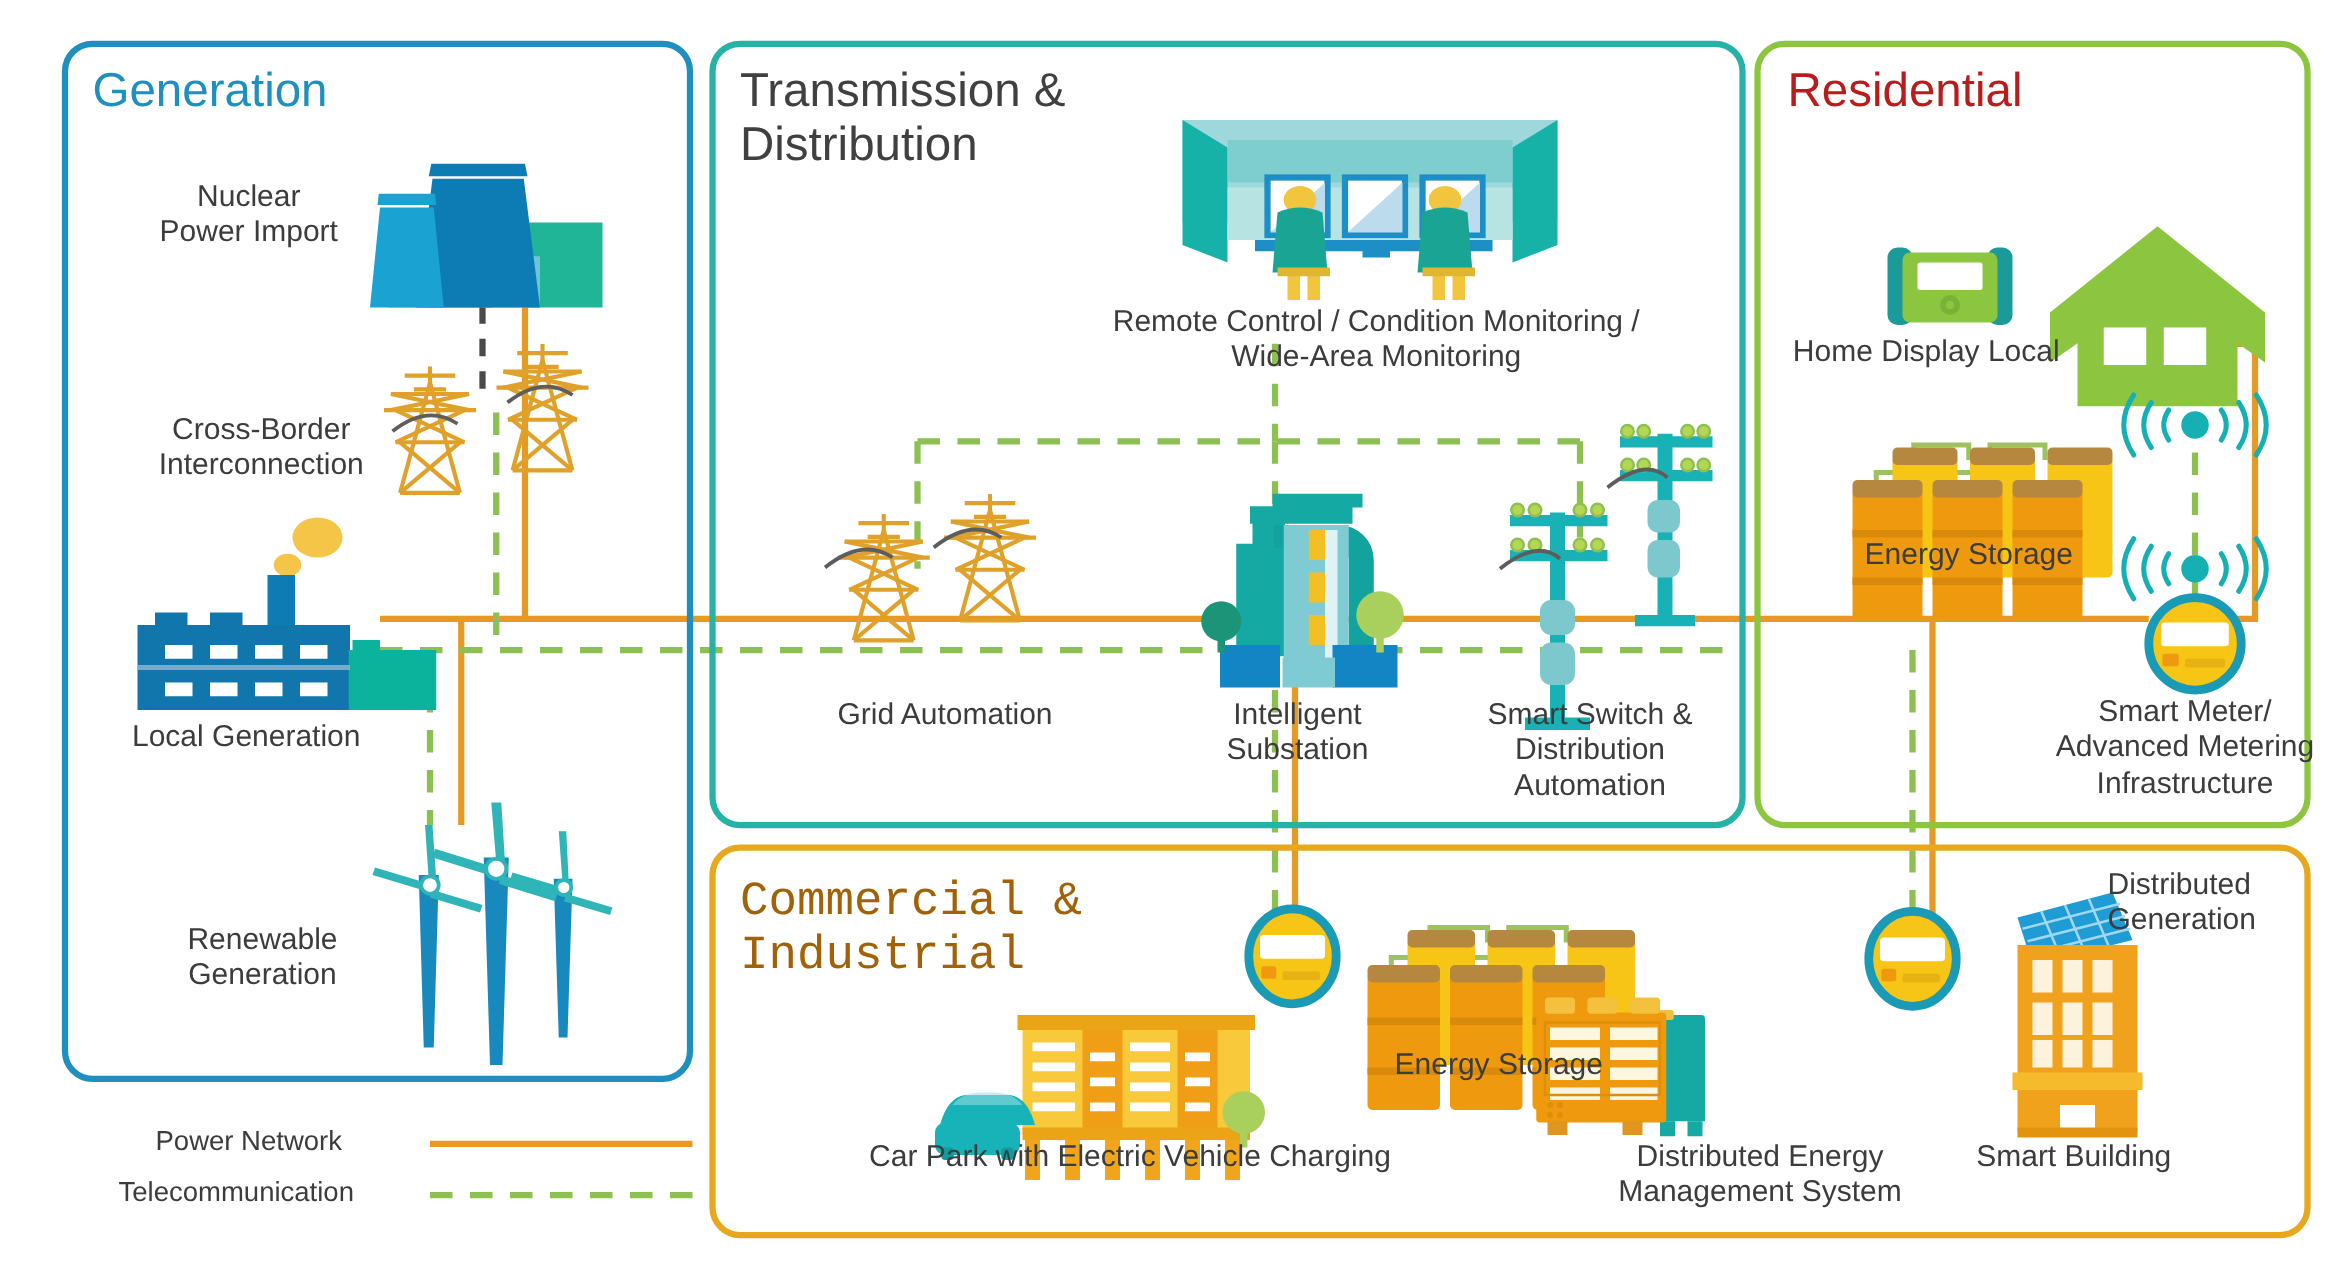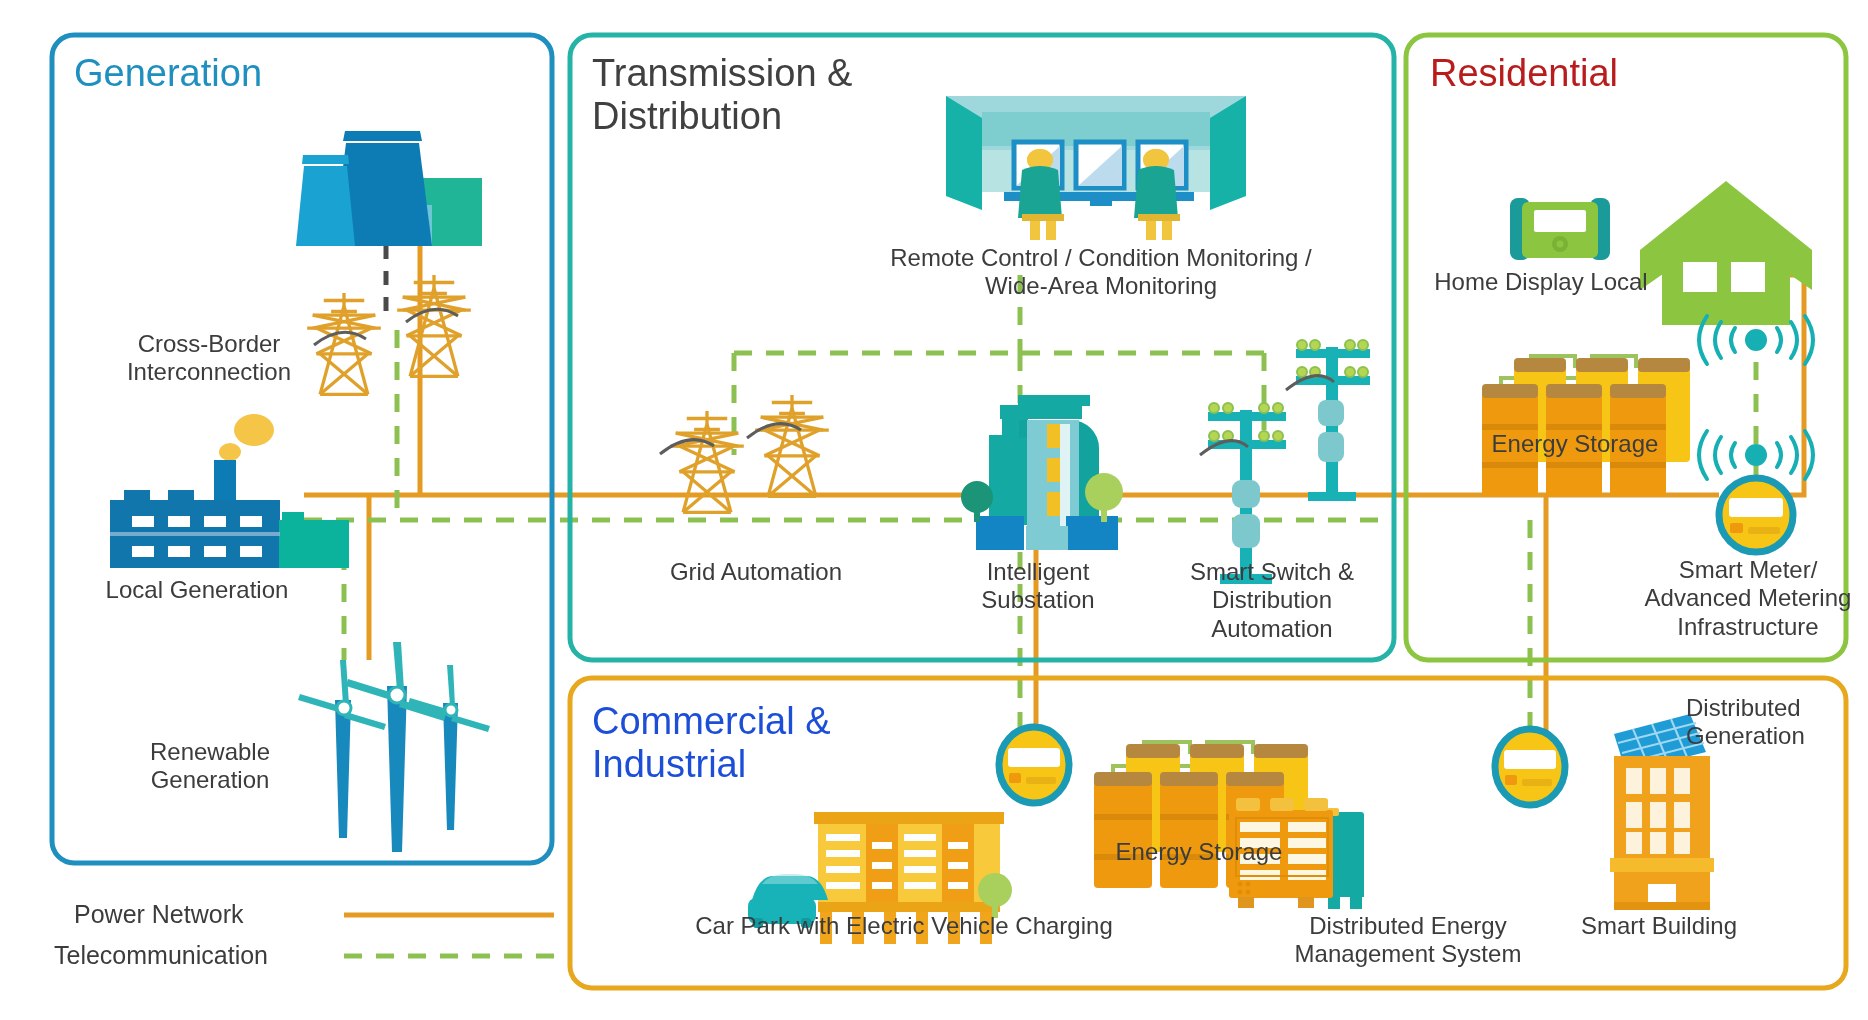--- a/index.html
+++ b/index.html
@@ -6,21 +6,21 @@
   body{width:1868px;height:1020px;position:relative;overflow:hidden;
        font-family:"Liberation Sans","DejaVu Sans",sans-serif;color:#3a3a3a;}
   #stage{position:absolute;inset:0;margin-left:14px;}
   svg.layer{position:absolute;left:0;top:0;width:1868px;height:1020px;overflow:visible;}
   #wires{z-index:1;}
   #panels{z-index:2;}
   #icons{z-index:3;}
   .lbl{position:absolute;z-index:4;text-align:center;line-height:1.18;
        font-size:24px;color:#3c3c3c;white-space:pre-line;}
   .ptitle{position:absolute;z-index:4;font-size:38px;line-height:1.14;white-space:pre-line;font-weight:400;}
-  .legend{position:absolute;z-index:4;font-size:25px;color:#3c3c3c;text-align:left;}
+  .legend{position:absolute;z-index:4;font-size:22px;color:#3c3c3c;text-align:center;}
 </style>
 </head>
 <body>
 
 <div id="stage">
 
   <svg class="layer" id="wires" viewBox="0 0 1868 1020">
     <g fill="none" stroke="#e59b23" stroke-width="5" stroke-linecap="butt">
 
       <path d="M406 240 L406 495"></path>
@@ -485,23 +485,25 @@
     <g>
       <line x1="330" y1="915" x2="540" y2="915" stroke="#e59b23" stroke-width="5"></line>
       <line x1="330" y1="956" x2="540" y2="956" stroke="#8cc152" stroke-width="5" stroke-dasharray="18 14"></line>
     </g>
   </svg>
 
   <div class="ptitle" style="left:60px;top:52px;color:#1f8fc0;">Generation</div>
   <div class="ptitle" style="left:578px;top:52px;color:#404040;">Transmission &amp;
 Distribution</div>
   <div class="ptitle" style="left:1416px;top:52px;color:#b91c1c;">Residential</div>
-  <div class="ptitle" style="left:578px;top:700px;color:#1d4ed8;">Commercial &amp;
+  <div class="ptitle" style="left:578px;top:700px;color:#a16207;font-family:Liberation Mono, monospace;">Commercial &amp;
 Industrial</div>
 
+  <div class="lbl" style="left:70px;top:144px;width:230px;">Nuclear
+Power Import</div>
   <div class="lbl" style="left:80px;top:330px;width:230px;">Cross-Border
 Interconnection</div>
   <div class="lbl" style="left:62px;top:576px;width:242px;">Local Generation</div>
   <div class="lbl" style="left:96px;top:738px;width:200px;">Renewable
 Generation</div>
 
   <div class="lbl" style="left:790px;top:244px;width:594px;">Remote Control / Condition Monitoring /
 Wide-Area Monitoring</div>
   <div class="lbl" style="left:612px;top:558px;width:260px;">Grid Automation</div>
   <div class="lbl" style="left:934px;top:558px;width:180px;">Intelligent

